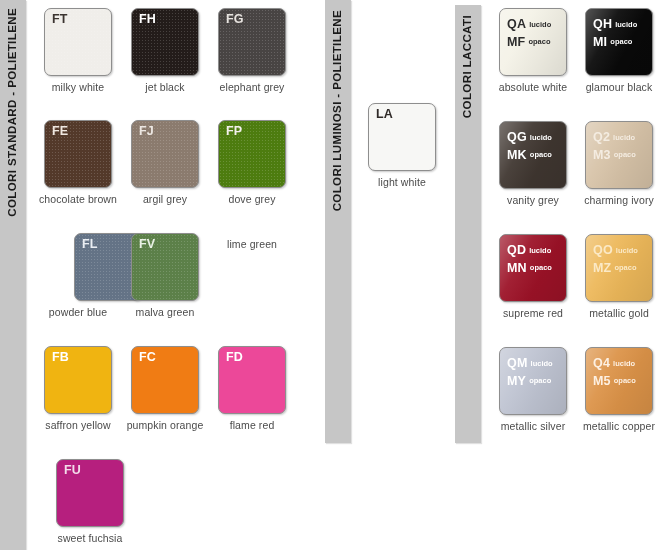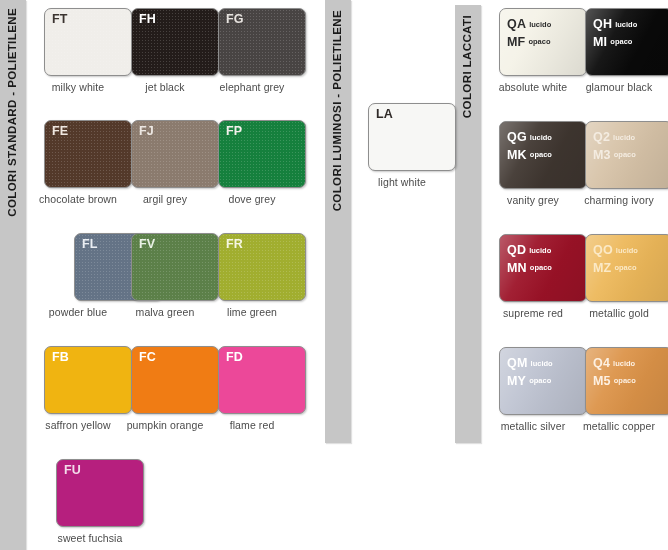--- a/index.html
+++ b/index.html
@@ -50,21 +50,21 @@
 
   #vbar-laccati         { left: 455px; top: 5px; width: 26px; height: 438px; }
   #vbar-laccati .vbar-text   { top: 10px; }
 
   
   .swatch-cell {
     position: absolute;
     width: 78px;
   }
   .chip {
-    width: 88px;
+    width: 68px;
     height: 68px;
     border-radius: 7px;
     border: 1px solid #8e8e8e;
     box-sizing: border-box;
     position: relative;
     overflow: hidden;
     box-shadow: 1px 1px 2px rgba(0,0,0,0.22);
   }
   .chip .grain {
     position: absolute;
@@ -186,45 +186,41 @@
         <div class="chip-name">chocolate brown</div>
       </div>
       <div class="swatch-cell" style="left: 131px; top: 120px;">
         <div class="chip textured" style="background: rgb(139, 123, 110);">
           <div class="grain"></div>
           <span class="code-simple" style="color: rgb(236, 231, 226);">FJ</span>
         </div>
         <div class="chip-name">argil grey</div>
       </div>
       <div class="swatch-cell" style="left: 218px; top: 120px;">
-        <div class="chip textured" style="background: #15803d; text-decoration: underline;">
+        <div class="chip textured" style="background: #4d7c0f; text-decoration: underline;">
           <div class="grain"></div>
           <span class="code-simple" style="color: rgb(243, 240, 236);">FP</span>
         </div>
         <div class="chip-name">dove grey</div>
       </div>
       <div class="swatch-cell" style="left: 44px; top: 233px;">
         <div class="chip textured" style="background: rgb(100, 115, 134); margin-left: 30px;">
           <div class="grain"></div>
           <span class="code-simple" style="color: rgb(233, 237, 242);">FL</span>
         </div>
         <div class="chip-name">powder blue</div>
       </div>
       <div class="swatch-cell" style="left: 131px; top: 233px;">
         <div class="chip textured" style="background: rgb(92, 128, 73);">
           <div class="grain"></div>
           <span class="code-simple" style="color: rgb(233, 241, 229);">FV</span>
         </div>
         <div class="chip-name">malva green</div>
       </div>
       <div class="swatch-cell" style="left: 218px; top: 233px;">
-        <div class="chip textured" style="background: rgb(161, 174, 47);">
-          <div class="grain"></div>
-          <span class="code-simple" style="color: rgb(245, 246, 226);">FR</span>
-        </div>
         <div class="chip-name">lime green</div>
       </div>
       <div class="swatch-cell" style="left: 44px; top: 346px;">
         <div class="chip" style="background: rgb(240, 180, 17);">
           <div class="grain"></div>
           <span class="code-simple" style="color: rgb(255, 255, 255);">FB</span>
         </div>
         <div class="chip-name">saffron yellow</div>
       </div>
       <div class="swatch-cell" style="left: 131px; top: 346px;">

